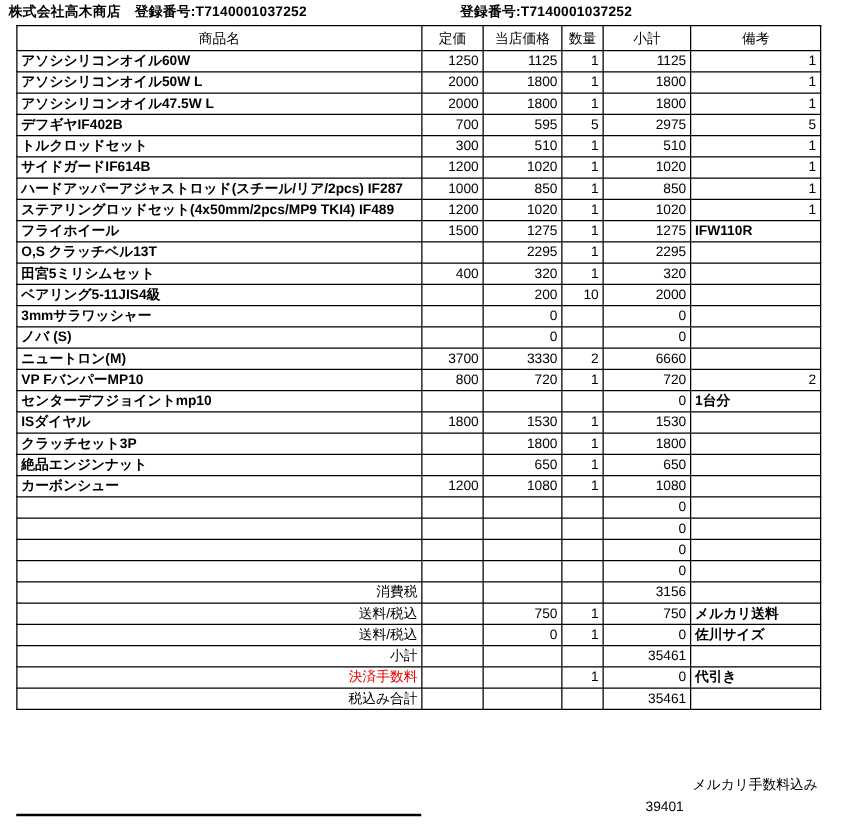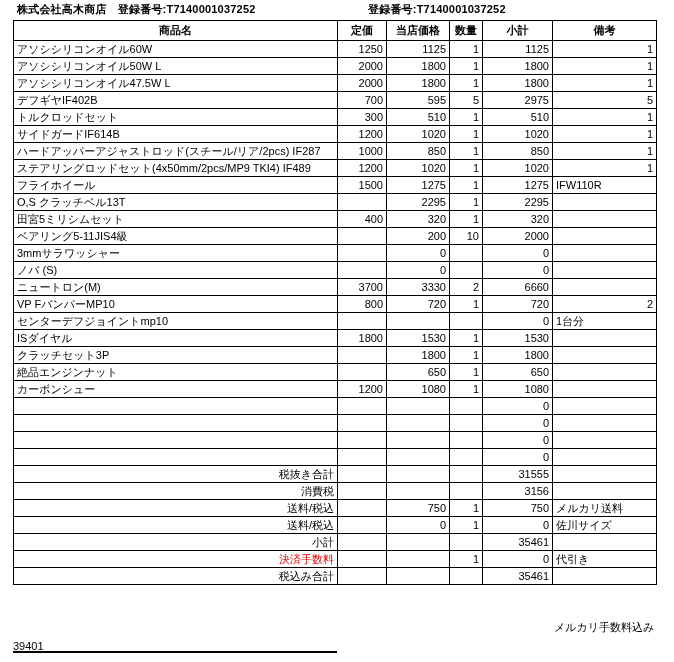--- a/index.html
+++ b/index.html
@@ -2,44 +2,44 @@
 <html><head>
 <meta charset="utf-8">
 <style>
   html,body{margin:0;padding:0;}
   body{
     width:674px;height:662px;background:#ffffff;position:relative;
     font-family:"Liberation Sans","DejaVu Sans",sans-serif;color:#000;
     overflow:hidden;
   }
   .hdr{position:absolute;top:2px;font-size:11px;font-weight:bold;white-space:nowrap;letter-spacing:0.2px;}
-  .hdr-left{left:17px;}
+  .hdr-left{left:7px;}
   .hdr-right{left:368px;text-align:right;}
   table.sheet{
     position:absolute;left:13px;top:20px;width:643px;
     border-collapse:collapse;table-layout:fixed;
   }
   .sheet th,.sheet td{
     border:1px solid #000;font-size:11px;padding:0 3px;
     overflow:hidden;white-space:nowrap;box-sizing:border-box;
   }
-  .sheet th{height:20px;font-weight:bold;text-align:center;vertical-align:middle;}
+  .sheet th{height:20px;font-weight:normal;text-align:center;vertical-align:middle;}
   .sheet td{height:16.4px;line-height:16px;vertical-align:middle;}
   .col-name{width:324px;}
   .col-teika{width:49px;}
   .col-kakaku{width:63px;}
   .col-qty{width:33px;}
   .col-shokei{width:70px;}
   .col-biko{width:104px;}
   .ar{text-align:right;}
-  .al{text-align:left;}
+  .al{text-align:left;font-weight:bold;}
   .red{color:#e60000;}
   .footer-total{
     position:absolute;left:13px;top:640px;width:534px;
-    font-size:11px;white-space:nowrap;
+    font-size:11px;text-align:right;white-space:nowrap;
   }
   .footer-label{
     position:absolute;left:554px;top:620px;font-size:11px;white-space:nowrap;
   }
   .next-section-line{
     position:absolute;left:13px;top:651px;width:324px;height:2px;background:#000;
   }
 </style>
 </head>
 <body>
@@ -261,28 +261,20 @@
       </tr>
       <tr>
         <td class="al"></td>
         <td class="ar"></td>
         <td class="ar"></td>
         <td class="ar"></td>
         <td class="ar">0</td>
         <td class="al"></td>
       </tr>
       <tr>
-        <td class="ar">税抜き合計</td>
-        <td class="ar"></td>
-        <td class="ar"></td>
-        <td class="ar"></td>
-        <td class="ar">31555</td>
-        <td class="al"></td>
-      </tr>
-      <tr>
         <td class="ar">消費税</td>
         <td class="ar"></td>
         <td class="ar"></td>
         <td class="ar"></td>
         <td class="ar">3156</td>
         <td class="al"></td>
       </tr>
       <tr>
         <td class="ar">送料/税込</td>
         <td class="ar"></td>

